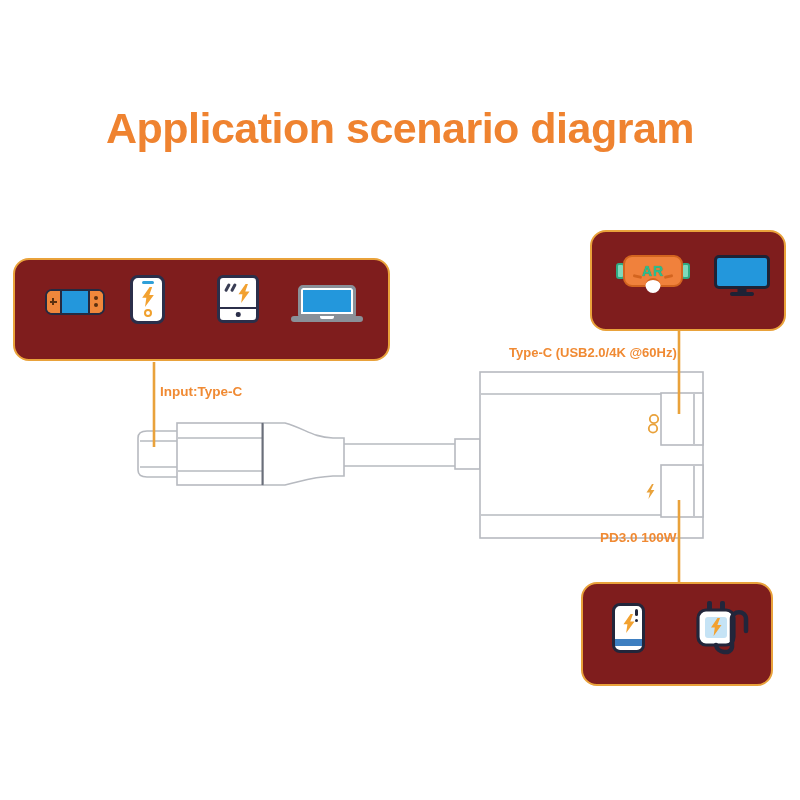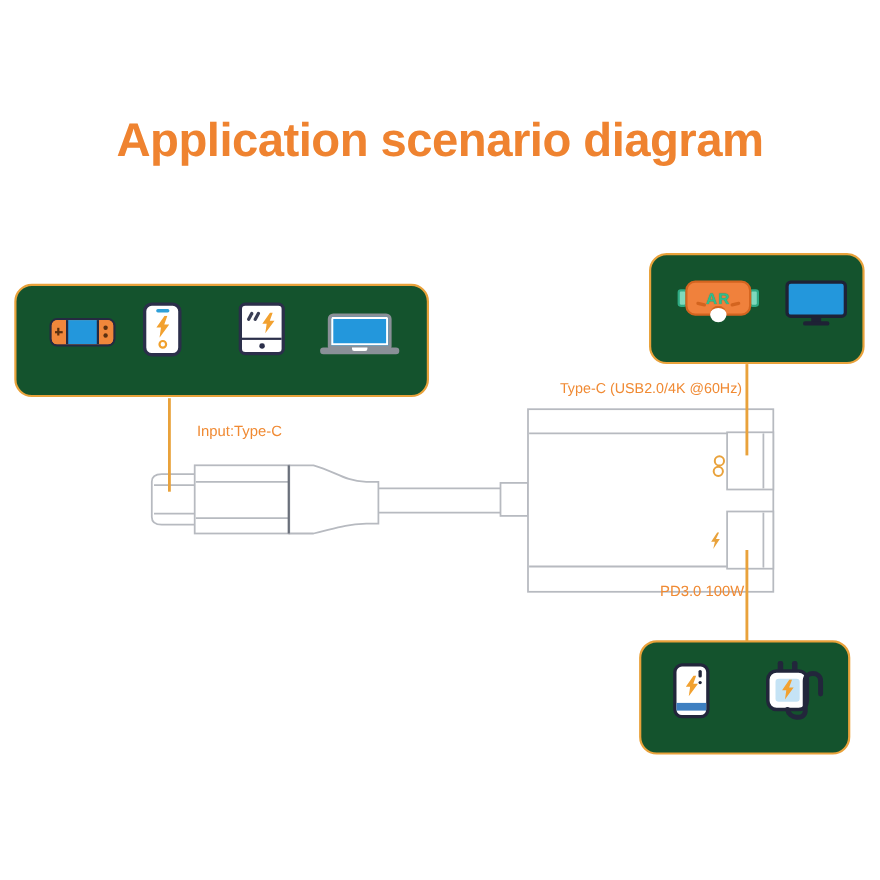--- a/index.html
+++ b/index.html
@@ -4,27 +4,27 @@
 <style>
   * { margin:0; padding:0; box-sizing:border-box; }
   html,body { width:800px; height:800px; background:#ffffff; overflow:hidden;
               font-family:"Liberation Sans", sans-serif; }
   .abs { position:absolute; }
   #stage { position:relative; width:647px; height:800px; background:#fff; }
 
   .page-title { left:0; top:104px; width:800px; text-align:center;
     font-size:43px; font-weight:800; letter-spacing:-0.5px; color:#EF8330; }
 
-  .scenario-box { border:2.5px solid #E9A23B; border-radius:16px; background:#14532d; }
+  .scenario-box { border:2.5px solid #E9A23B; border-radius:16px; background:#7f1d1d; }
   #box-sources  { left:13px;  top:258px; width:377px; height:103px; }
   #box-display  { left:590px; top:230px; width:196px; height:101px; }
   #box-power    { left:581px; top:582px; width:192px; height:104px; }
 
-  .conn-label { color:#F08A33; font-size:13.5px; font-weight:400; white-space:nowrap; }
-  #label-input  { left:179px; top:384px;text-align:center; }
+  .conn-label { color:#F08A33; font-size:13.5px; font-weight:700; white-space:nowrap; }
+  #label-input  { left:160px; top:384px;text-align:center; }
   #label-video  { left:509px; top:345px; width:164px; text-align:right; font-size:13px; }
   #label-power  { left:600px; top:530px; }
 
   
   .icon { position:absolute; }
 
   
   .switch { display:flex; border:2.5px solid #252A41; border-radius:7px;
             background:#F0873B; overflow:hidden; }
   .switch .jc { width:13px; position:relative; background:#F0873B; }

